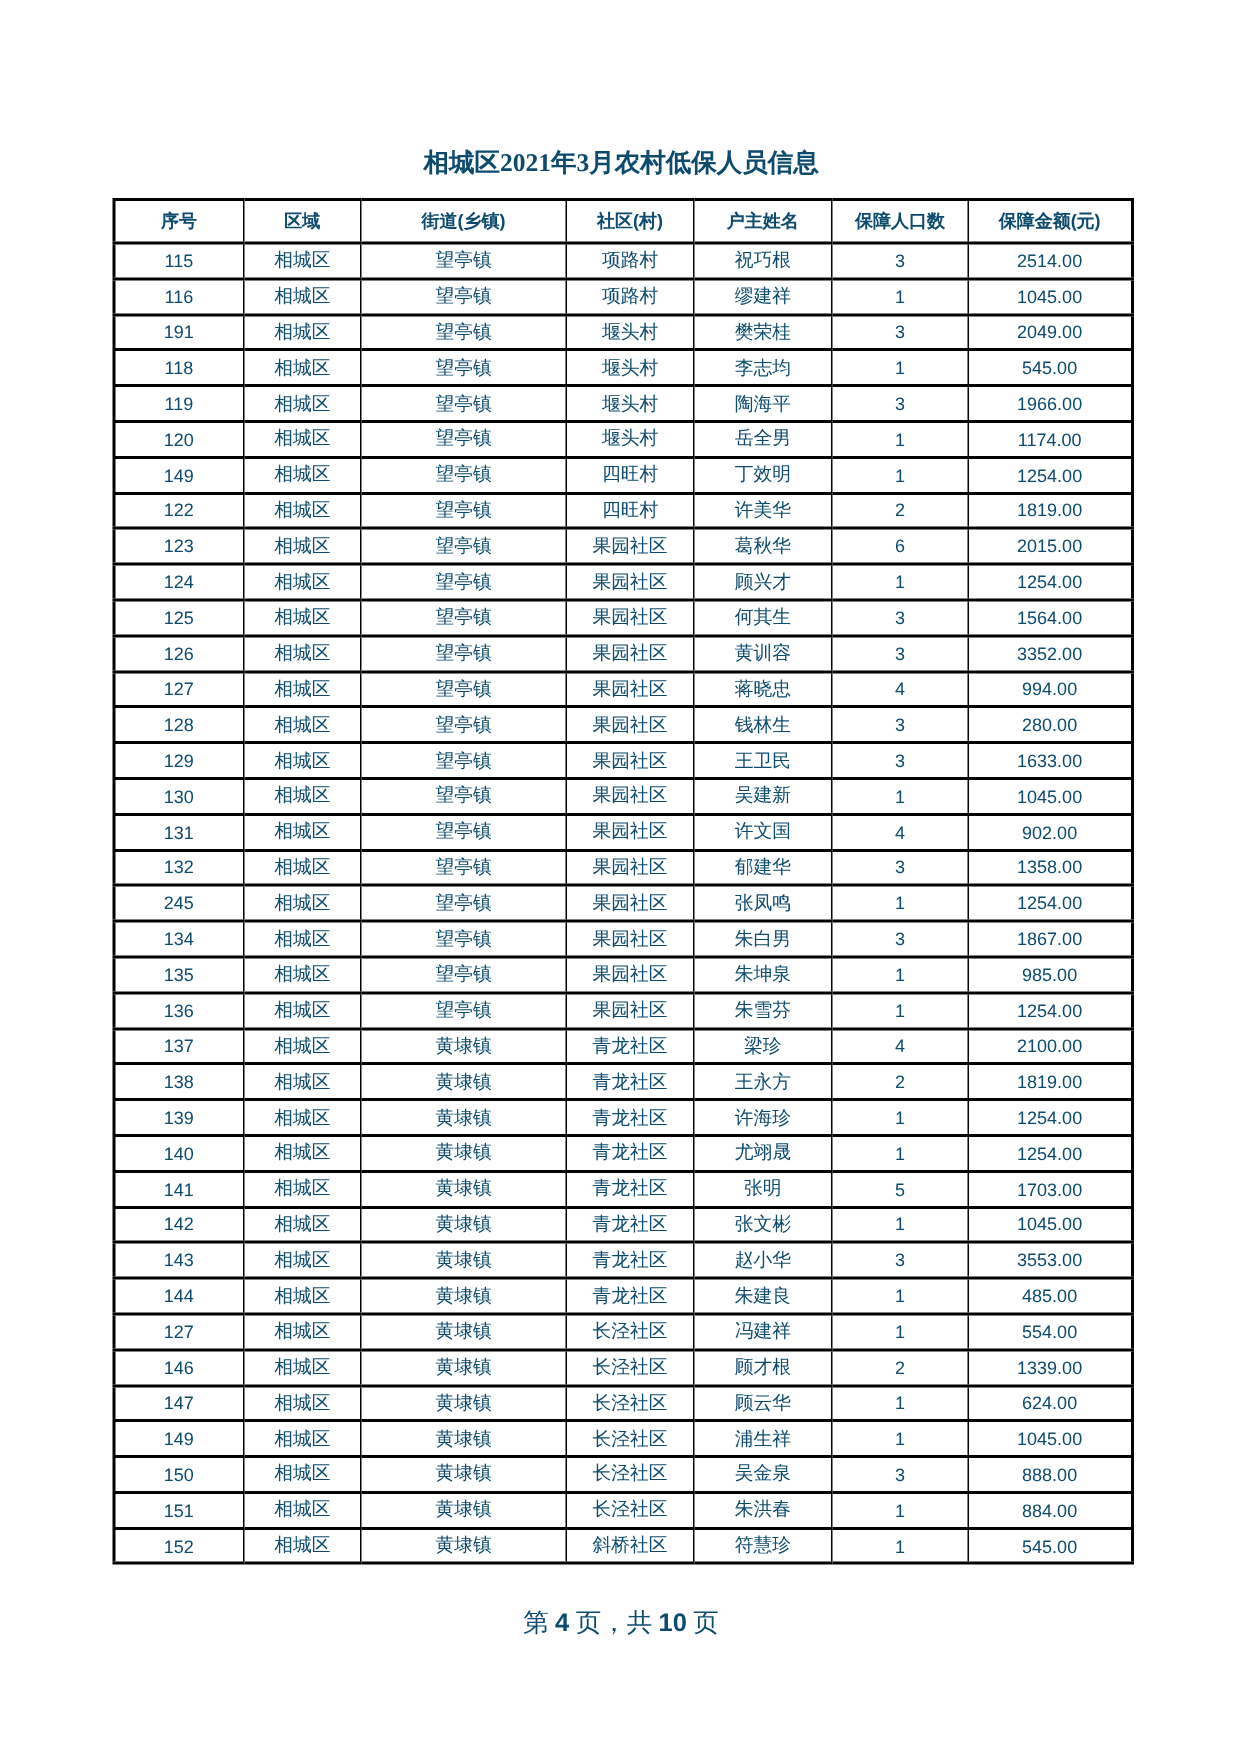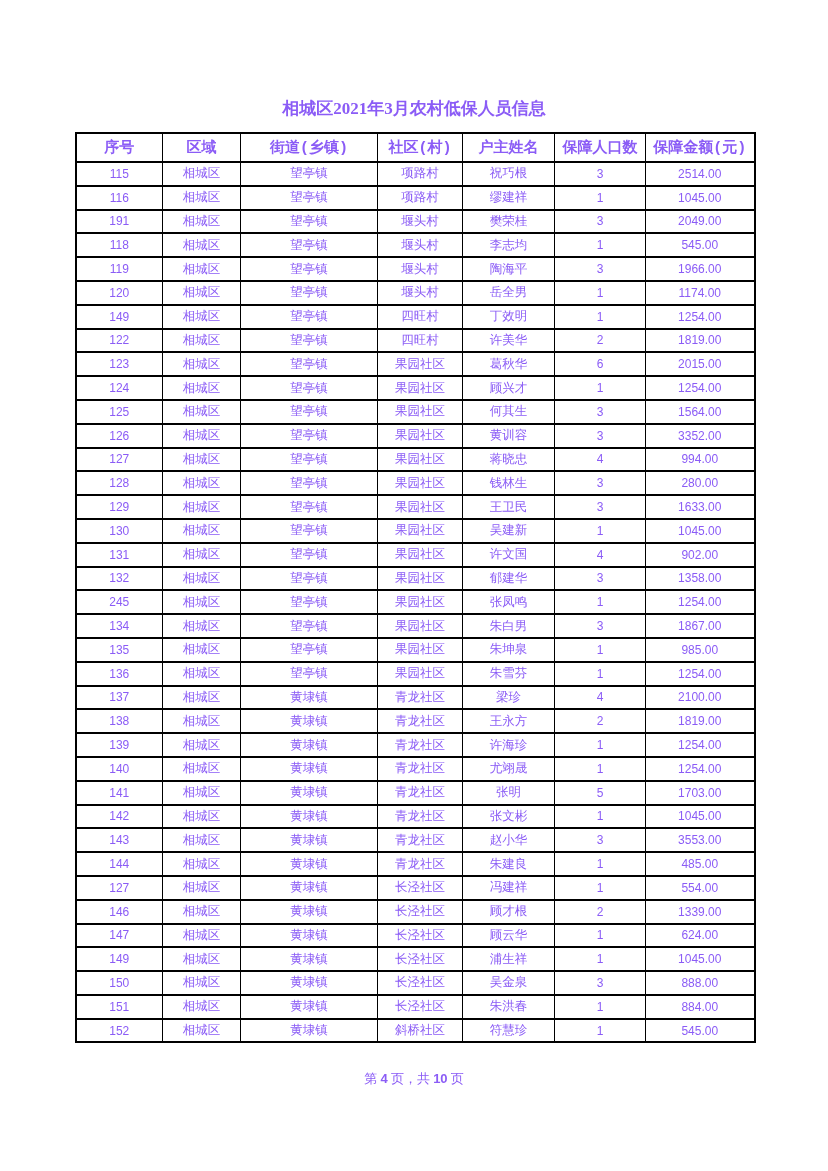--- a/index.html
+++ b/index.html
@@ -6,21 +6,21 @@
     margin: 0;
     padding: 0;
     background: #ffffff;
   }
   .page {
     position: relative;
     width: 828px;
     height: 1171px;
     margin: 0 auto;
     background: #ffffff;
-    color: #8b5cf6;
+    color: #0c4a6e;
     font-family: "Liberation Sans", sans-serif;
     overflow: hidden;
   }
   .doc-title {
     padding-top: 97px;
     text-align: center;
     font-size: 17px;
     font-weight: bold;
     font-family: "Liberation Serif", "DejaVu Serif", serif;
   }
@@ -40,37 +40,37 @@
     border-top-width: 2px;
     border-bottom-width: 2px;
     text-align: center;
     vertical-align: middle;
     padding: 0;
     overflow: hidden;
     white-space: nowrap;
   }
   table.benefits th {
     height: 27px;
-    font-size: 15px;
+    font-size: 12px;
     font-weight: bold;
-    font-family: Liberation Mono, monospace;
+    font-family: Liberation Sans, sans-serif;
   }
   table.benefits td {
     height: 21.8px;
     font-size: 12px;
   }
   
   table.benefits td.cn {
     font-family: "Liberation Serif", "DejaVu Serif", serif;
     font-size: 12.5px;
   }
   .page-footer {
     margin-top: 27px;
     text-align: center;
-    font-size: 13px;
+    font-size: 17px;
     font-family: "Liberation Serif", "DejaVu Serif", serif;
   }
   .page-footer .num {
     font-weight: bold;
     font-family: "Liberation Sans", sans-serif;
   }
 </style>
 </head>
 <body>
 

